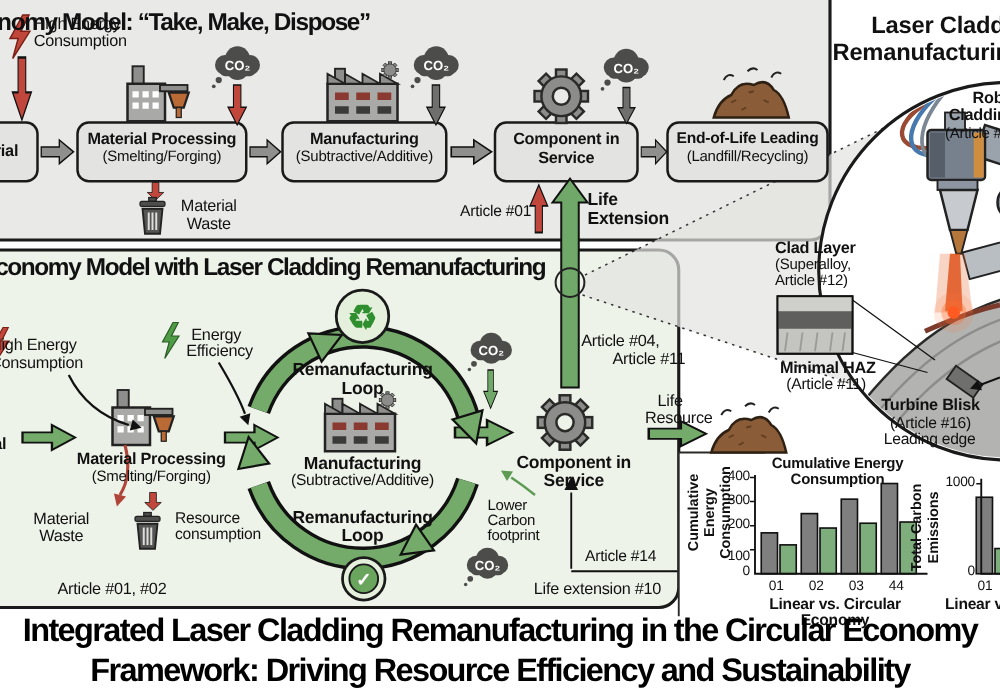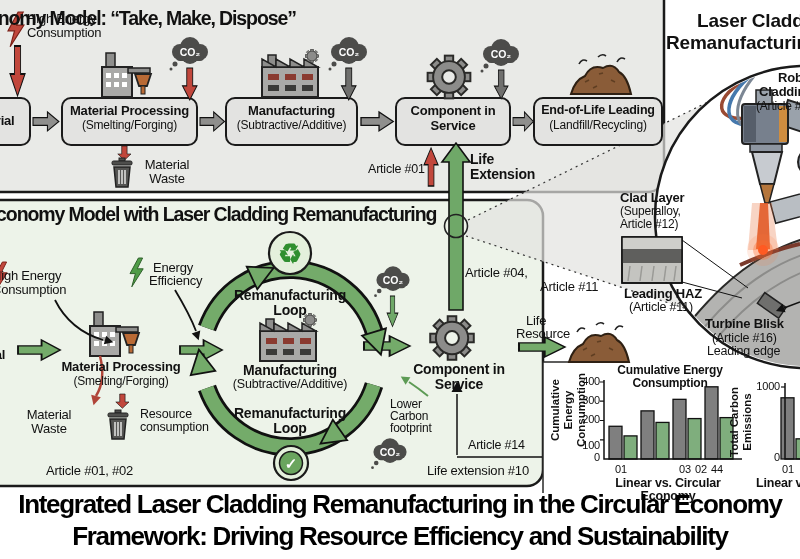--- a/index.html
+++ b/index.html
@@ -358,51 +358,51 @@
 <div class="t s125 c" style="left:222px;top:378px;width:136px;">(Subtractive/Additive)</div>
 <div class="t b s14 c" style="left:233px;top:406px;width:114px;">Remanufacturing</div>
 <div class="t b s14 c" style="left:233px;top:421px;width:114px;">Loop</div>
 <div class="t b s14 c" style="left:407px;top:362px;width:104px;">Component in</div>
 <div class="t b s14 c" style="left:407px;top:377px;width:104px;">Service</div>
 <div class="t s12" style="left:390px;top:398px;text-align:center;">Lower</div>
 <div class="t s12" style="left:390px;top:410px;">Carbon</div>
 <div class="t s12" style="left:390px;top:422px;">footprint</div>
 <div class="t s13" style="left:46px;top:464px;">Article #01, #02</div>
 <div class="t s13" style="left:465px;top:266px;">Article #04,</div>
-<div class="t s13" style="left:492px;top:280px;padding-left:48px;">Article #11</div>
+<div class="t s13" style="left:442px;top:280px;padding-left:48px;">Article #11</div>
 <div class="t s125" style="left:468px;top:439px;">Article #14</div>
 <div class="t s13" style="left:427px;top:464px;">Life extension #10</div>
 <div class="t s13" style="left:526px;top:314px;">Life</div>
 <div class="t s13" style="left:516px;top:327px;">Resource</div>
 
 
 <div class="t b" style="left:697px;top:11px;font-size:19px;">Laser Cladding</div>
 <div class="t b" style="left:666px;top:33px;font-size:19px;">Remanufacturing</div>
 <div class="t b s13" style="left:778px;top:71px;">Robot</div>
 <div class="t b s13" style="left:759px;top:85px;">Cladding</div>
 <div class="t s12" style="left:756px;top:100px;">(Article #</div>
 <div class="t b s13" style="left:620px;top:191px;">Clad Layer</div>
 <div class="t s12" style="left:620px;top:205px;">(Superalloy,</div>
 <div class="t s12" style="left:620px;top:218px;">Article #12)</div>
-<div class="t b s13" style="left:624px;top:287px;">Leading HAZ</div>
+<div class="t b s13" style="left:624px;top:287px;">Minimal HAZ</div>
 <div class="t s125" style="left:629px;top:301px;">(Article #11)</div>
 <div class="t b s13" style="left:705px;top:317px;">Turbine Blisk</div>
 <div class="t s125" style="left:712px;top:332px;">(Article #16)</div>
 <div class="t s125" style="left:707px;top:345px;">Leading edge</div>
 
 
 <div class="t b s12 c" style="left:597px;top:364px;width:146px;line-height:1.1;">Cumulative Energy Consumption</div>
 <div class="vlabel" style="left:549px;top:460px;width:100px;height:32px;font-size:11.5px;line-height:1.15;">Cumulative Energy Consumption</div>
 <div class="t s11" style="left:576px;top:376px;width:24px;text-align:right;">400</div>
 <div class="t s11" style="left:576px;top:395px;width:24px;text-align:right;">300</div>
 <div class="t s11" style="left:576px;top:414px;width:24px;text-align:right;">200</div>
 <div class="t s11" style="left:576px;top:440px;width:24px;text-align:right;">100</div>
 <div class="t s11" style="left:576px;top:452px;width:24px;text-align:right;">0</div>
 <div class="t s11 c" style="left:611px;top:464px;width:20px;">01</div>
-<div class="t s11 c" style="left:643px;top:464px;width:20px;margin-left:48px;">02</div>
+<div class="t s11 c" style="left:643px;top:464px;width:20px;">02</div>
 <div class="t s11 c" style="left:675px;top:464px;width:20px;">03</div>
 <div class="t s11 c" style="left:707px;top:464px;width:20px;">44</div>
 <div class="t b s125 c" style="left:592px;top:477px;width:152px;">Linear vs. Circular Economy</div>
 
 
 <div class="vlabel" style="left:728px;top:460px;width:76px;height:30px;font-size:11.5px;line-height:1.15;">Total Carbon Emissions</div>
 <div class="t s11" style="left:748px;top:381px;width:32px;text-align:right;">1000</div>
 <div class="t s11" style="left:768px;top:452px;width:12px;text-align:right;">0</div>
 <div class="t s11 c" style="left:778px;top:464px;width:20px;">01</div>
 <div class="t b s125" style="left:756px;top:477px;">Linear vs. Circular Economy</div>

